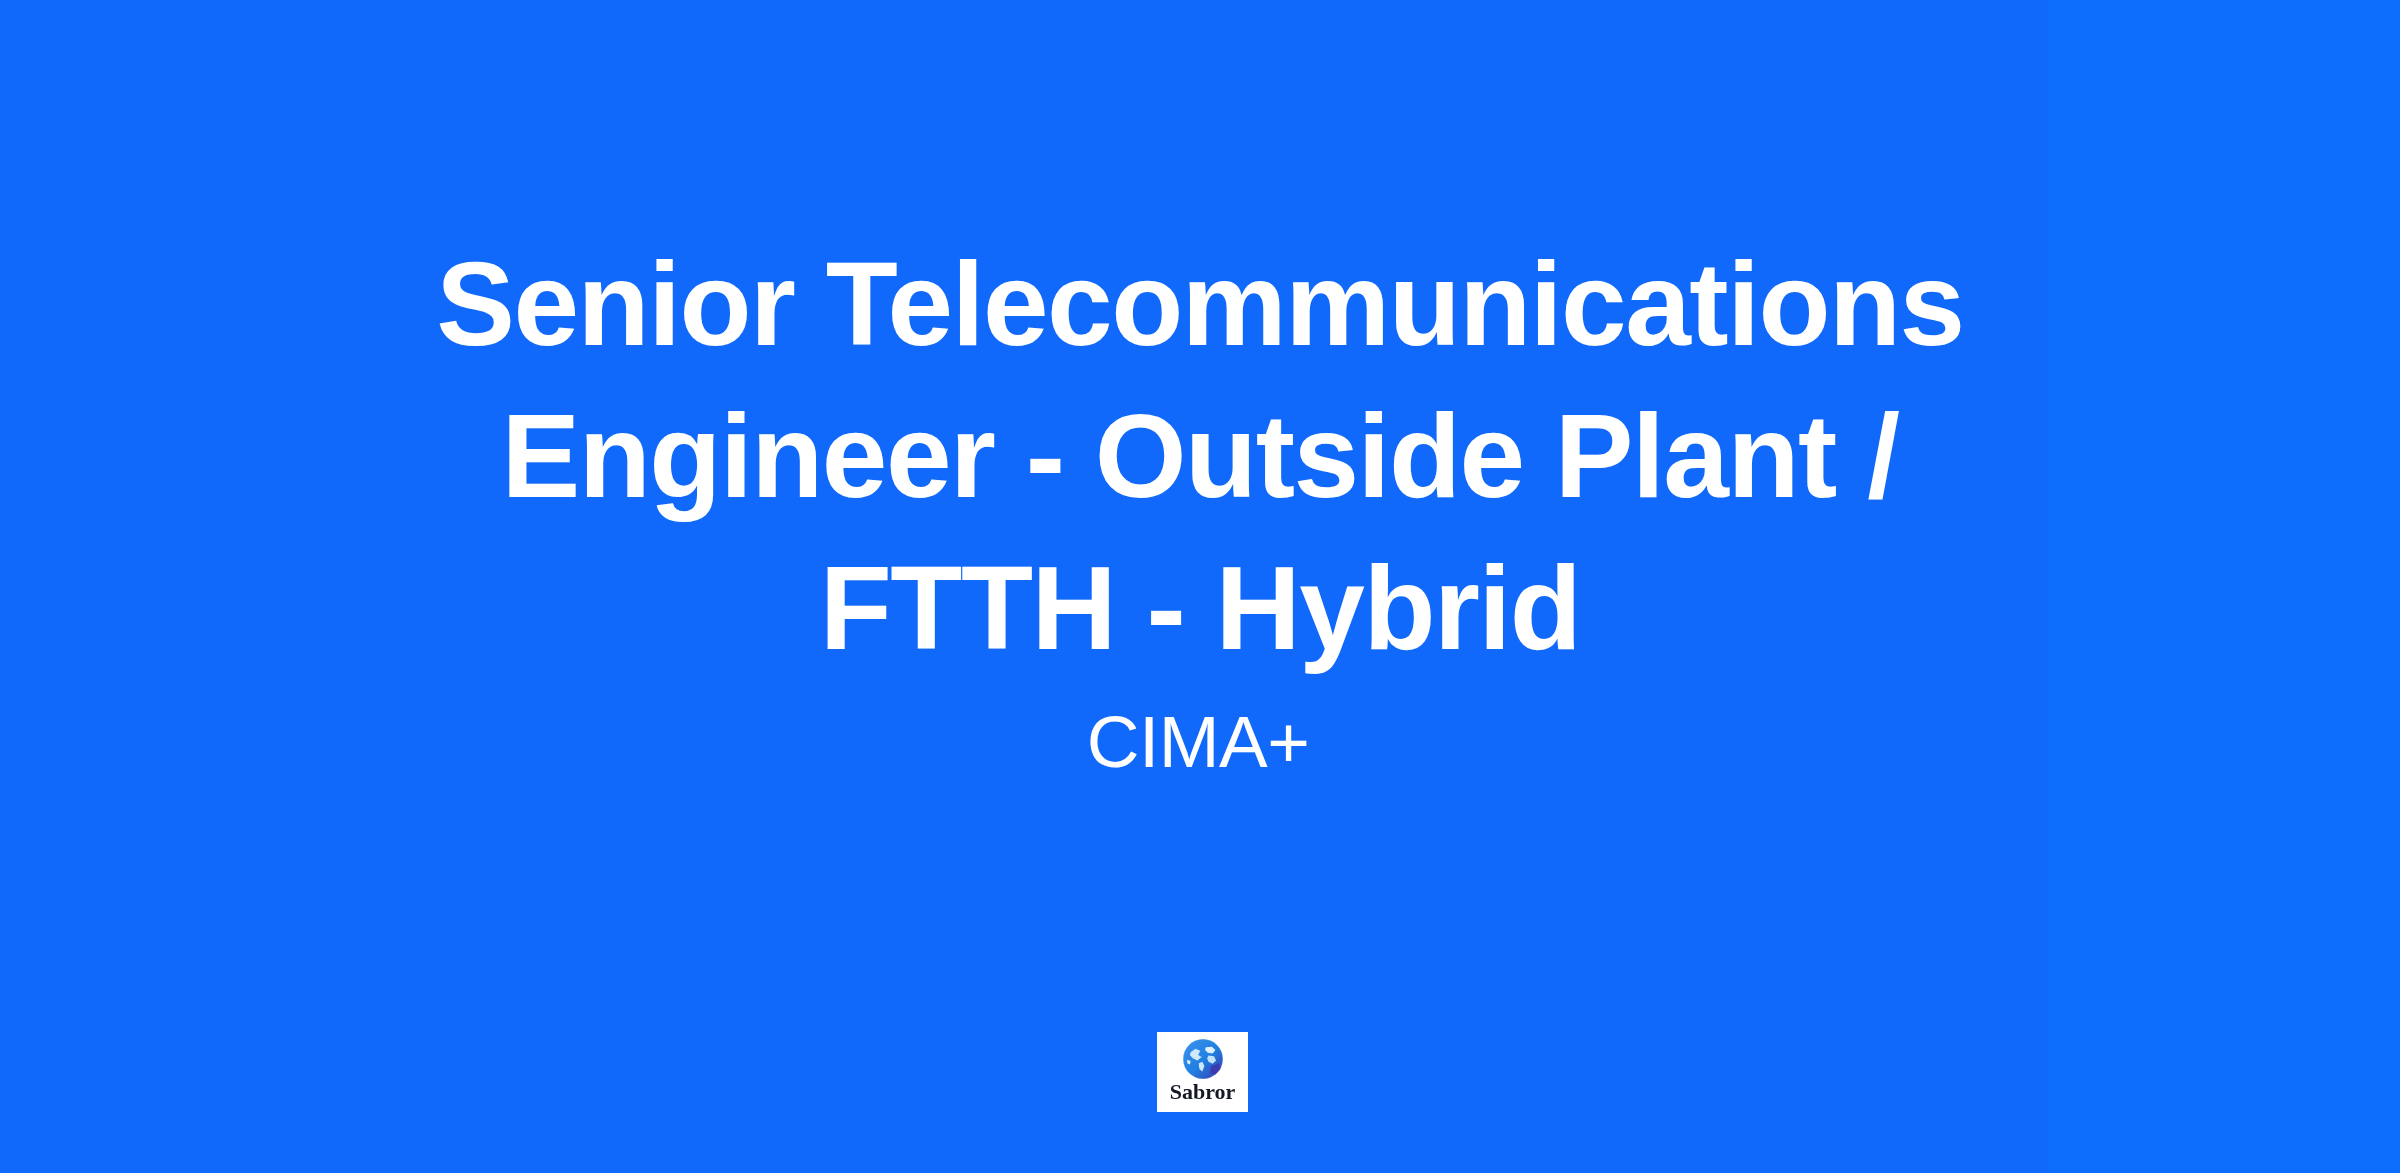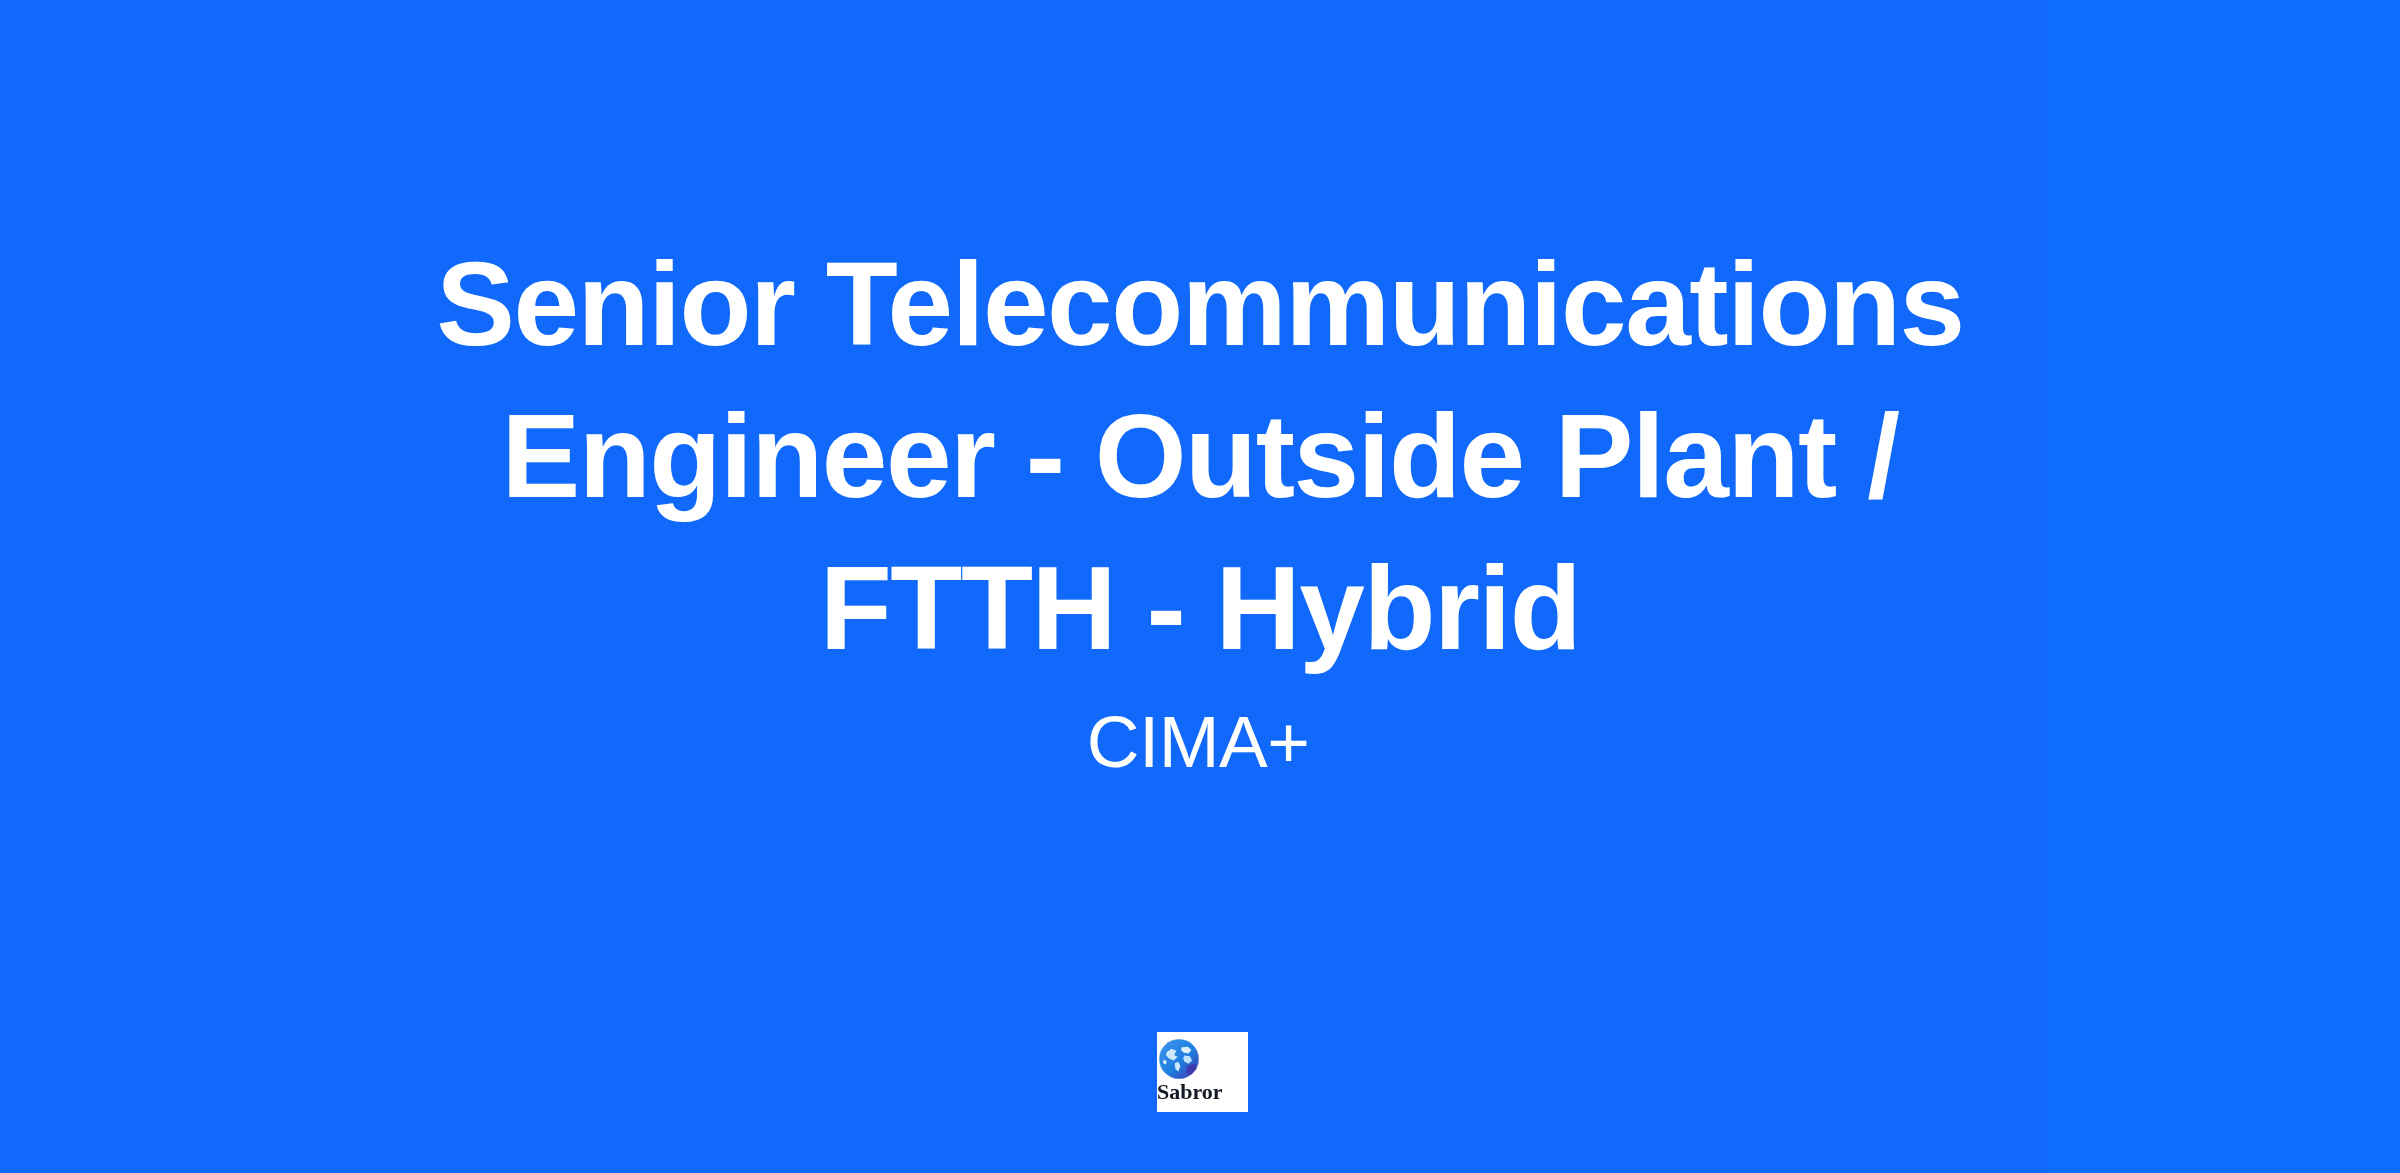--- a/index.html
+++ b/index.html
@@ -63,20 +63,21 @@
   
   .brand-badge {
     position: absolute;
     left: 1157px;
     top: 1032px;
     width: 91px;
     height: 80px;
     background: #ffffff;
     display: flex;
     flex-direction: column;
+    align-items: center;
     justify-content: flex-start;
     padding-top: 5px;
     box-sizing: border-box;
   }
 
   .brand-globe {
     width: 44px;
     height: 44px;
     display: block;
   }

